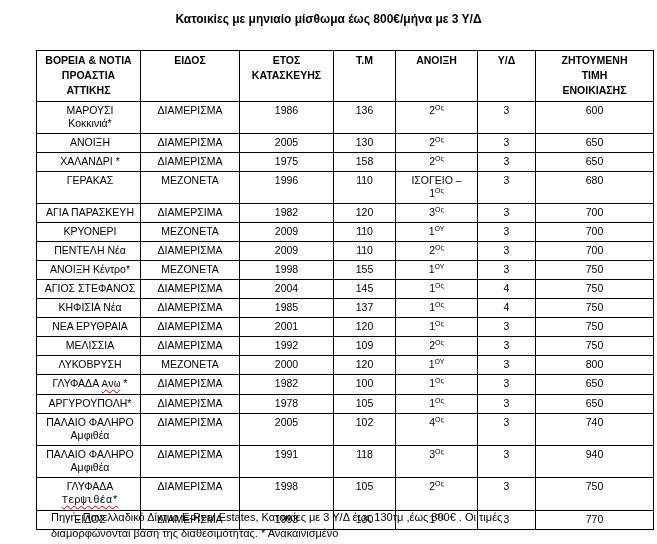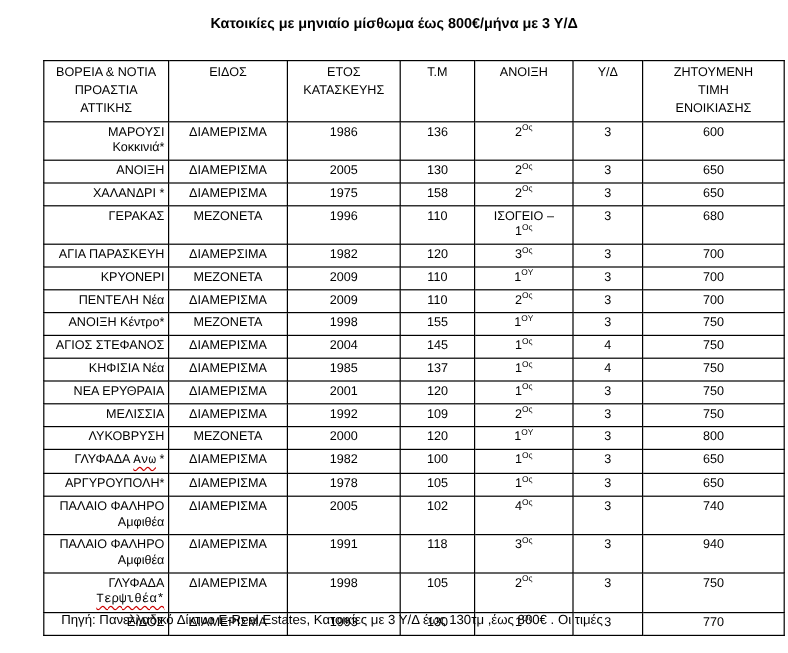--- a/index.html
+++ b/index.html
@@ -10,27 +10,27 @@
   .title {
     position:absolute; top:12px; left:0; width:657px; text-align:center;
     font-weight:bold; font-size:12px; letter-spacing:0px;
   }
   table.listings {
     position:absolute; top:50px; left:36px; width:617px;
     border-collapse:collapse; table-layout:fixed;
   }
   th, td { border:1px solid #000000; vertical-align:top; overflow:hidden; }
   th {
-    font-weight:normal; text-align:center; font-size:10.5px; line-height:15px;
+    font-weight:bold; text-align:center; font-size:10.5px; line-height:15px;
     padding:2px 1px 3px;
   }
   td {
     font-size:10.5px; line-height:13px; padding:2px 2px 3px; text-align:center;
   }
-  td.c-area { text-align:right; padding-left:6px; padding-right:3px; }
+  td.c-area { text-align:center; padding-left:6px; padding-right:3px; }
   sup { font-size:7px; line-height:0; vertical-align:super; }
   .sq {
     text-decoration: underline wavy #cc0000 1px;
     text-decoration-skip-ink:none;
     text-underline-offset:2px;
     font-family:Liberation Mono, monospace;
   }
   .note {
     position:absolute; left:51px; top:509px; width:585px;
     font-weight:normal; font-size:11px; line-height:16px;
@@ -232,13 +232,14 @@
         <td>130</td>
         <td>1<sup>Ος</sup></td>
         <td>3</td>
         <td>770</td>
       </tr>
     </tbody>
 </table>
 
 <div class="note">
   <div>Πηγή: Πανελλαδικό Δίκτυο E-Real Estates, Κατοικίες με 3 Υ/Δ έως 130τμ ,έως 800€ . Οι τιμές</div>
+  <div>διαμορφώνονται βάση της διαθεσιμότητας. * Ανακαινισμένο</div>
 </div>
 
 </body></html>

